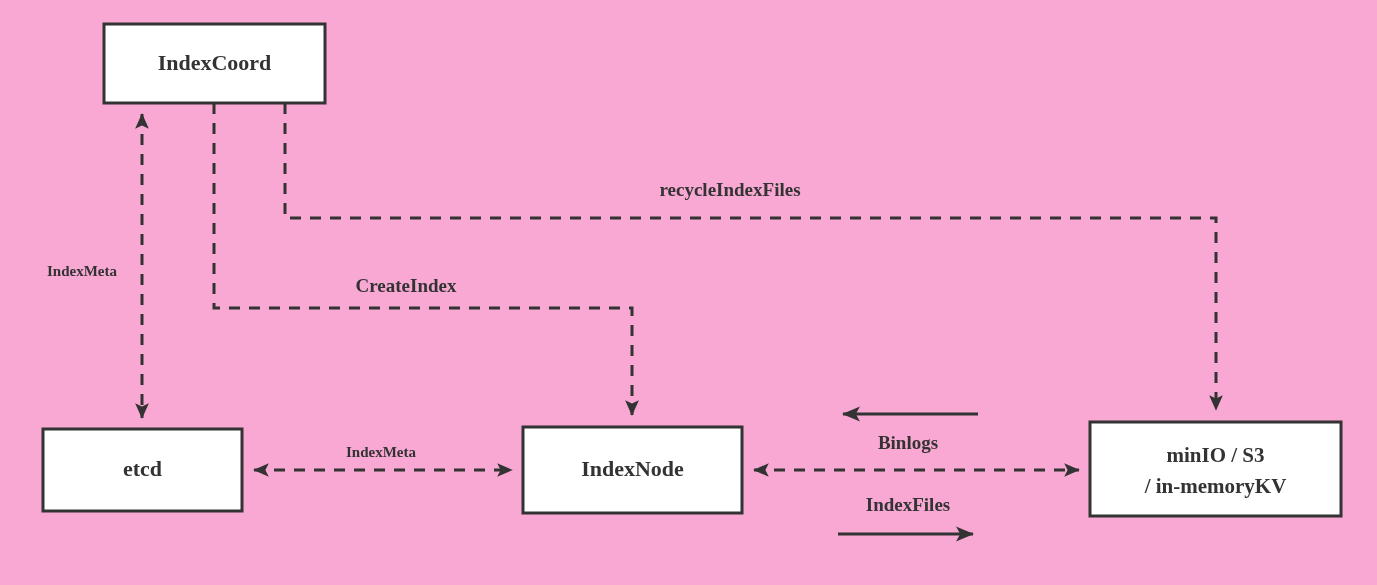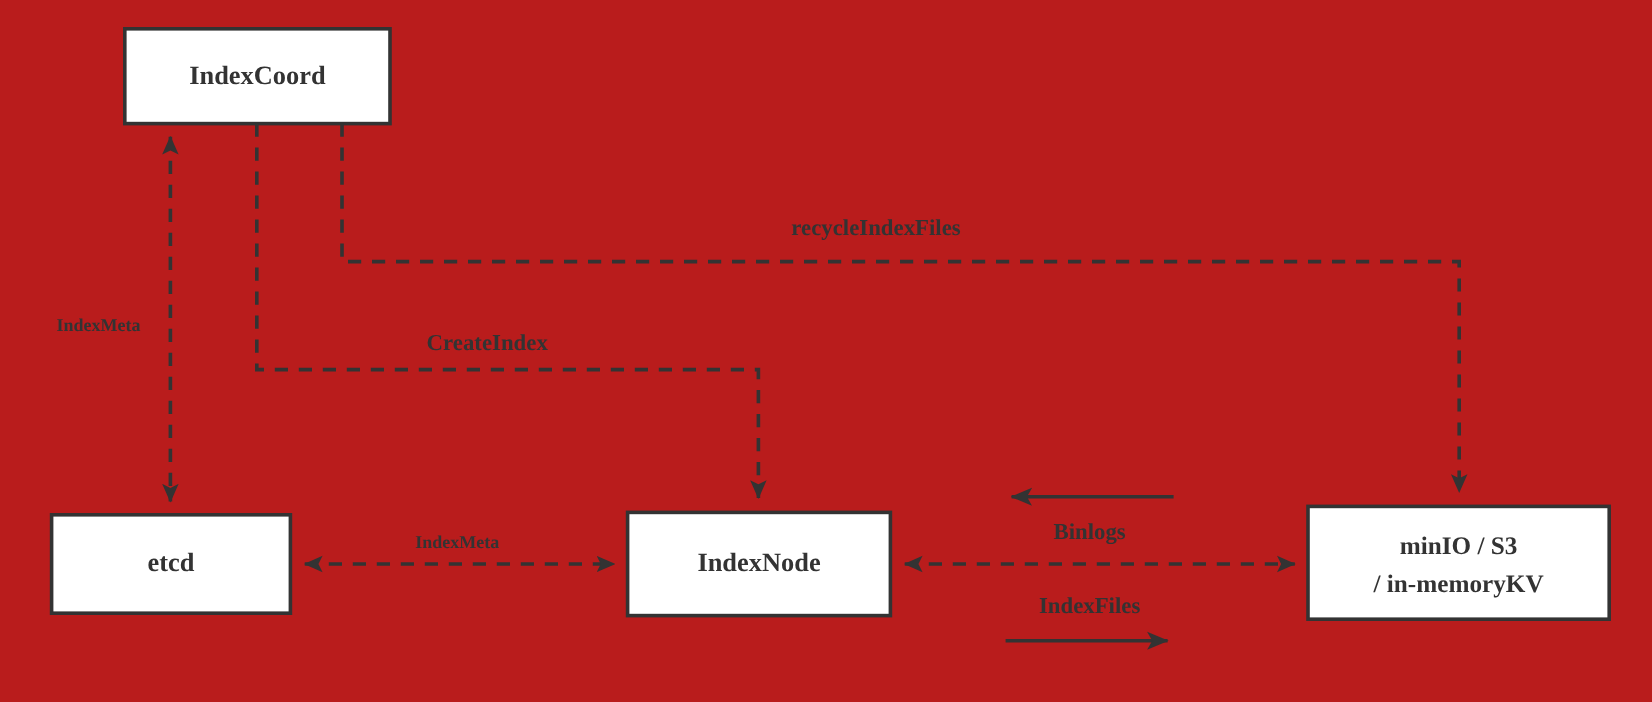--- a/index.html
+++ b/index.html
@@ -10,21 +10,21 @@
   body {
     width: 1377px;
     height: 585px;
     font-family: "Liberation Serif", "DejaVu Serif", serif;
     overflow: hidden;
   }
   #diagram-root {
     position: relative;
     width: 1377px;
     height: 585px;
-    background: #b91c1c;
+    background: #f9a8d4;
   }
   svg.diagram-canvas {
     position: absolute;
     top: 0;
     left: 0;
     width: 1377px;
     height: 585px;
   }
   .node-box {
     fill: #ffffff;

